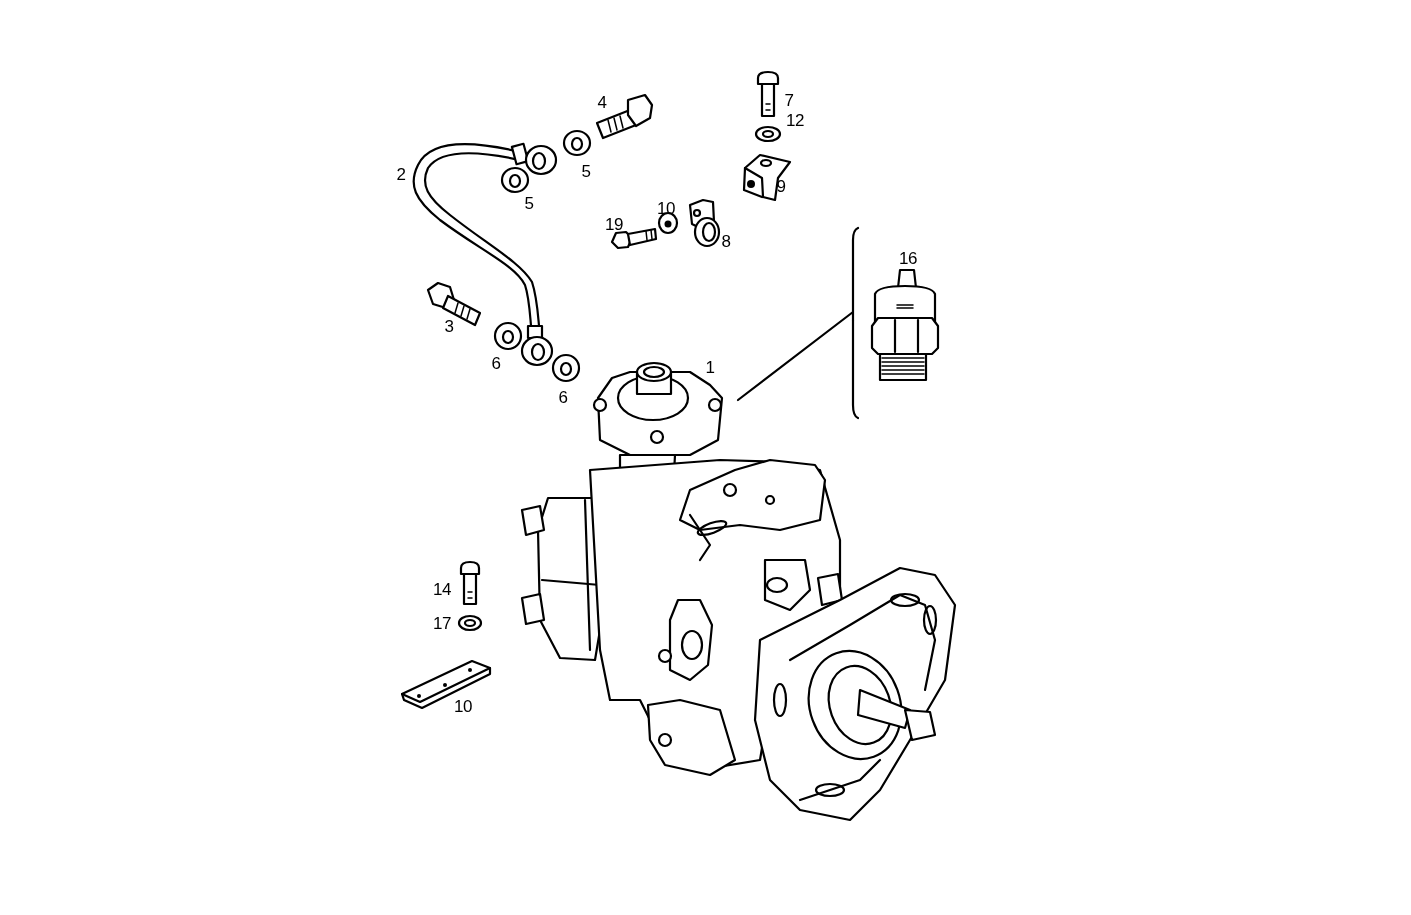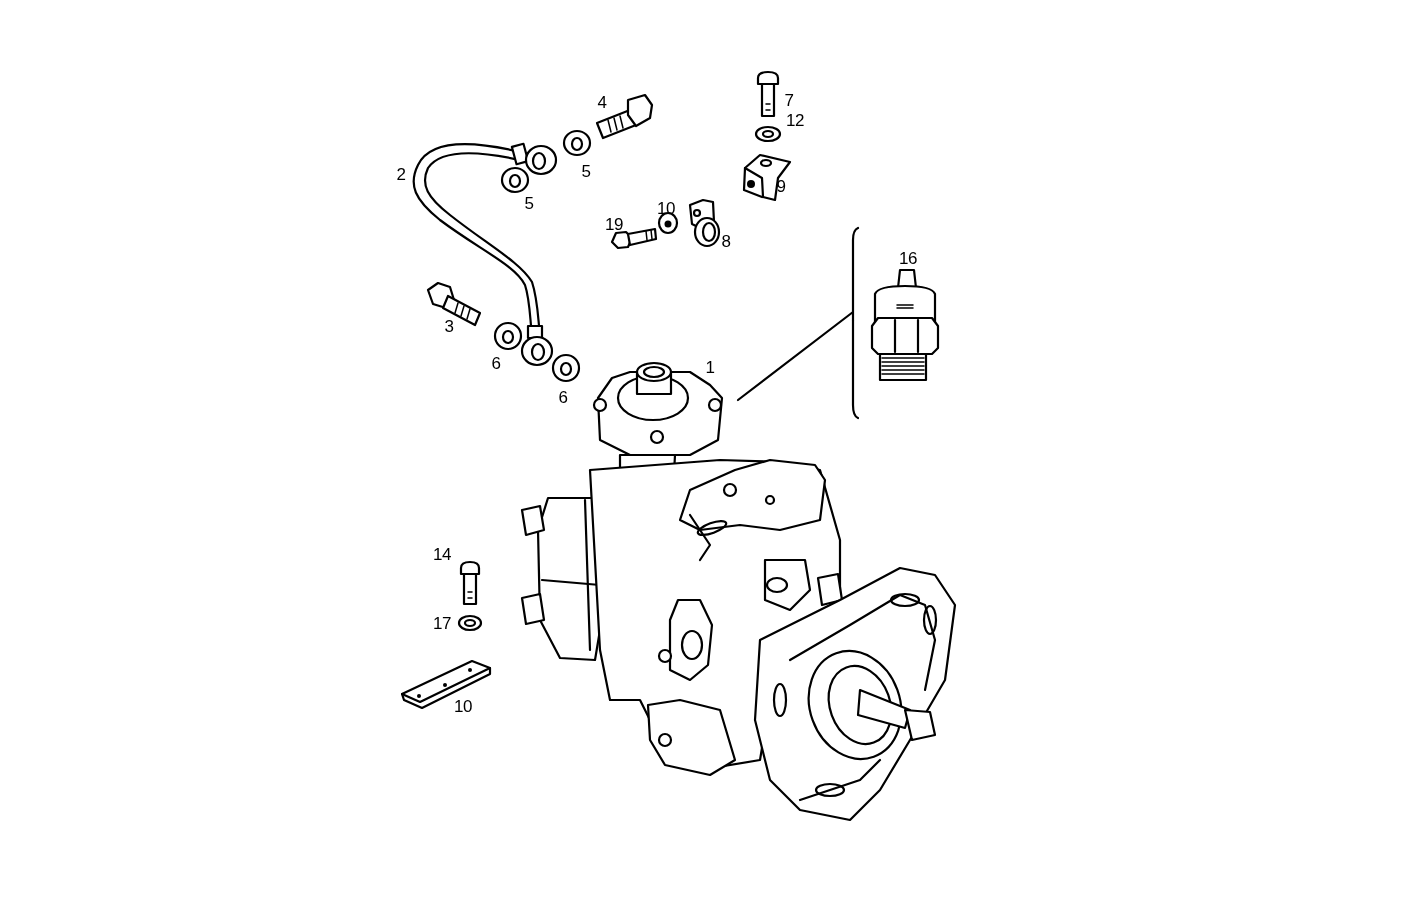--- a/index.html
+++ b/index.html
@@ -195,16 +195,16 @@
   <span class="callout" style="left:586px;top:171px">5</span>
   <span class="callout" style="left:496px;top:363px">6</span>
   <span class="callout" style="left:563px;top:397px">6</span>
   <span class="callout" style="left:789px;top:100px">7</span>
   <span class="callout" style="left:726px;top:241px">8</span>
   <span class="callout" style="left:781px;top:186px">9</span>
   <span class="callout" style="left:666px;top:208px">10</span>
   <span class="callout" style="left:614px;top:224px">19</span>
   <span class="callout" style="left:795px;top:120px">12</span>
   <span class="callout" style="left:463px;top:706px">10</span>
-  <span class="callout" style="left:442px;top:554px">14</span>
+  <span class="callout" style="left:442px;top:589px">14</span>
   <span class="callout" style="left:442px;top:623px">17</span>
   <span class="callout" style="left:908px;top:258px">16</span>
 </div>
 
 </body></html>

